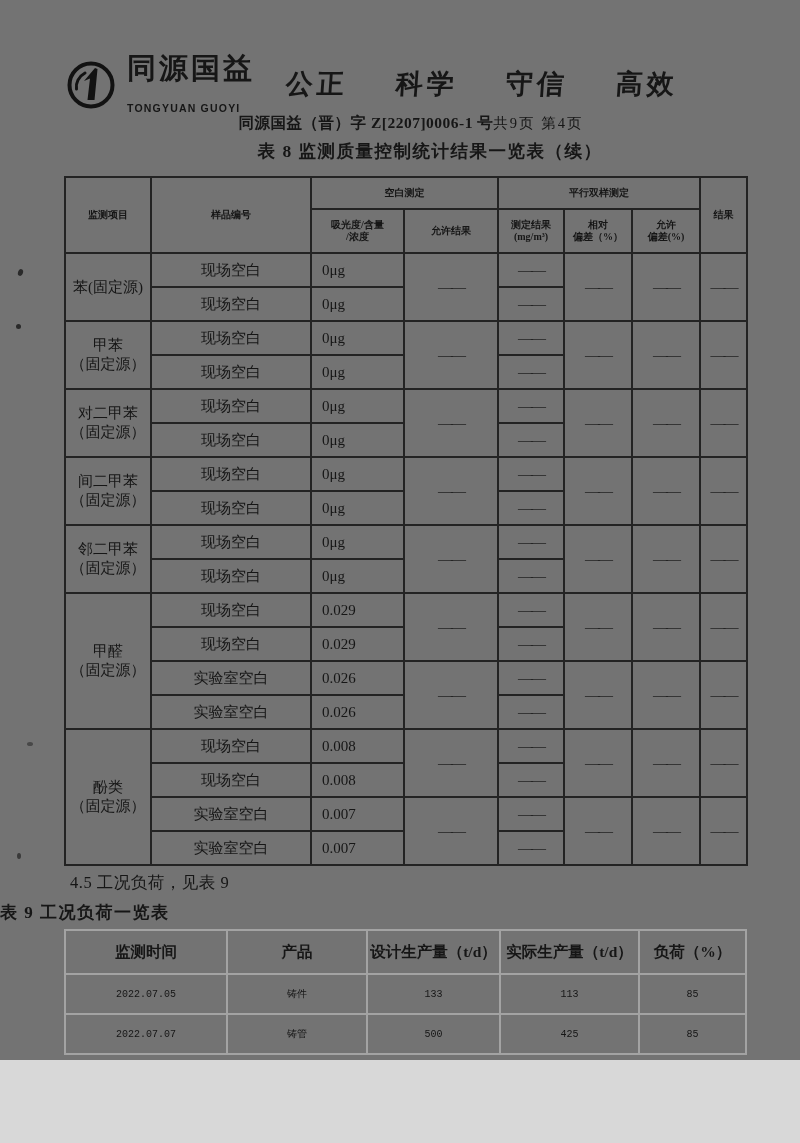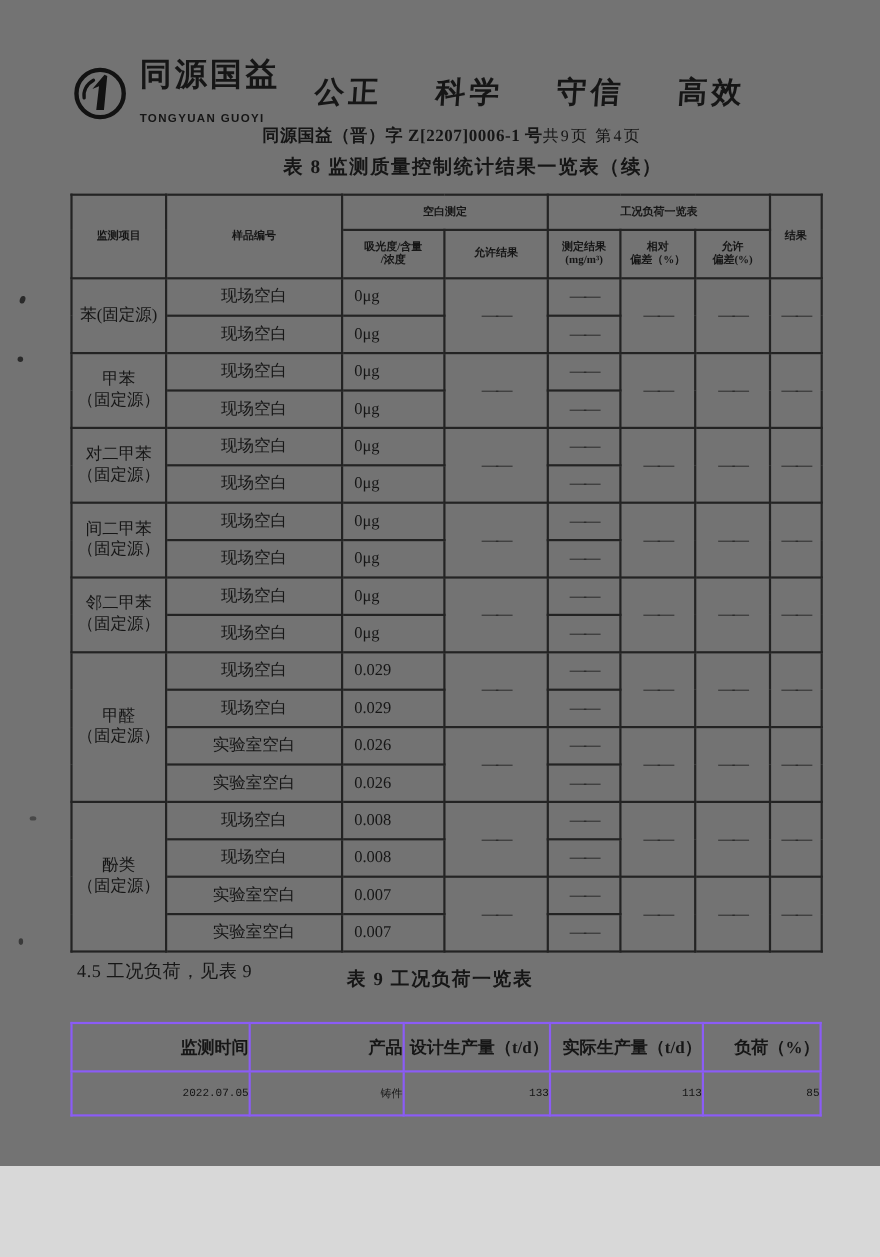--- a/index.html
+++ b/index.html
@@ -27,24 +27,24 @@
   .t8 th,.t8 td{border:2px solid #232323;padding:0;vertical-align:middle;}
   .t8 th{font-size:10px;font-weight:bold;line-height:1.25;white-space:pre-line;text-align:center;}
   .t8 thead tr:first-child th{height:30px;}
   .t8 thead tr:last-child th{height:42px;}
   .t8 td{height:32px;font-size:15px;text-align:center;line-height:1.25;}
   .t8 td.lbl{white-space:pre-line;}
   .t8 td.val{text-align:left;padding-left:10px;}
   .t8 td.d{letter-spacing:-2px;color:#1c1c1c;}
   
   .sec45{position:absolute;left:70px;top:872px;font-size:16.5px;letter-spacing:.5px;}
-  .t9-title{position:absolute;left:0;top:878px;width:800px;text-align:center;
+  .t9-title{position:absolute;left:0;top:901px;width:800px;
     font-size:17px;font-weight:bold;letter-spacing:1.5px;}
   .t9{position:absolute;left:64px;top:929px;width:681px;}
-  .t9 th,.t9 td{border:2px solid #8b5cf6;padding:0;vertical-align:middle;text-align:right;}
+  .t9 th,.t9 td{border:2px solid #a3a3a3;padding:0;vertical-align:middle;text-align:center;}
   .t9 th{height:42px;font-size:15.5px;font-weight:bold;}
   .t9 td{height:38px;font-size:10px;font-family:Liberation Mono, monospace;}
   
   .speck{position:absolute;background:#2a2a2a;border-radius:50%;}
   .smudge{position:absolute;background:linear-gradient(90deg,#dad7d3,rgba(218,215,211,0));opacity:.7;}
 </style>
 </head>
 <body>
 
 <div class="page">
@@ -84,21 +84,21 @@
       <col style="width:66px">
         <col style="width:68px">
         <col style="width:68px">
         <col style="width:47px">
     </colgroup>
     <thead>
       <tr>
         <th rowspan="2">监测项目</th>
         <th rowspan="2">样品编号</th>
         <th colspan="2">空白测定</th>
-        <th colspan="3">工况负荷一览表</th>
+        <th colspan="3">平行双样测定</th>
         <th rowspan="2">结果</th>
       </tr>
       <tr>
         <th>吸光度/含量
 /浓度</th>
         <th>允许结果</th>
         <th>测定结果
 (mg/m³)</th>
         <th>相对
 偏差（%）</th>
@@ -277,20 +277,27 @@
       </tr>
     </thead>
     <tbody>
       <tr>
         <td>2022.07.05</td>
         <td>铸件</td>
         <td>133</td>
         <td>113</td>
         <td>85</td>
       </tr>
+      <tr>
+        <td>2022.07.07</td>
+        <td>铸管</td>
+        <td>500</td>
+        <td>425</td>
+        <td>85</td>
+      </tr>
     </tbody>
   </table>
 
   <div class="speck" style="left:18px;top:269px;width:5px;height:7px;transform:rotate(18deg);"></div>
   <div class="speck" style="left:16px;top:324px;width:5px;height:5px;"></div>
   <div class="speck" style="left:27px;top:742px;width:6px;height:4px;background:#484848;"></div>
   <div class="speck" style="left:17px;top:853px;width:4px;height:6px;background:#3a3a3a;"></div>
   <div class="smudge" style="left:4px;top:1126px;width:110px;height:12px;"></div>
   <div class="smudge" style="left:210px;top:1132px;width:260px;height:7px;opacity:.45;"></div>
 

